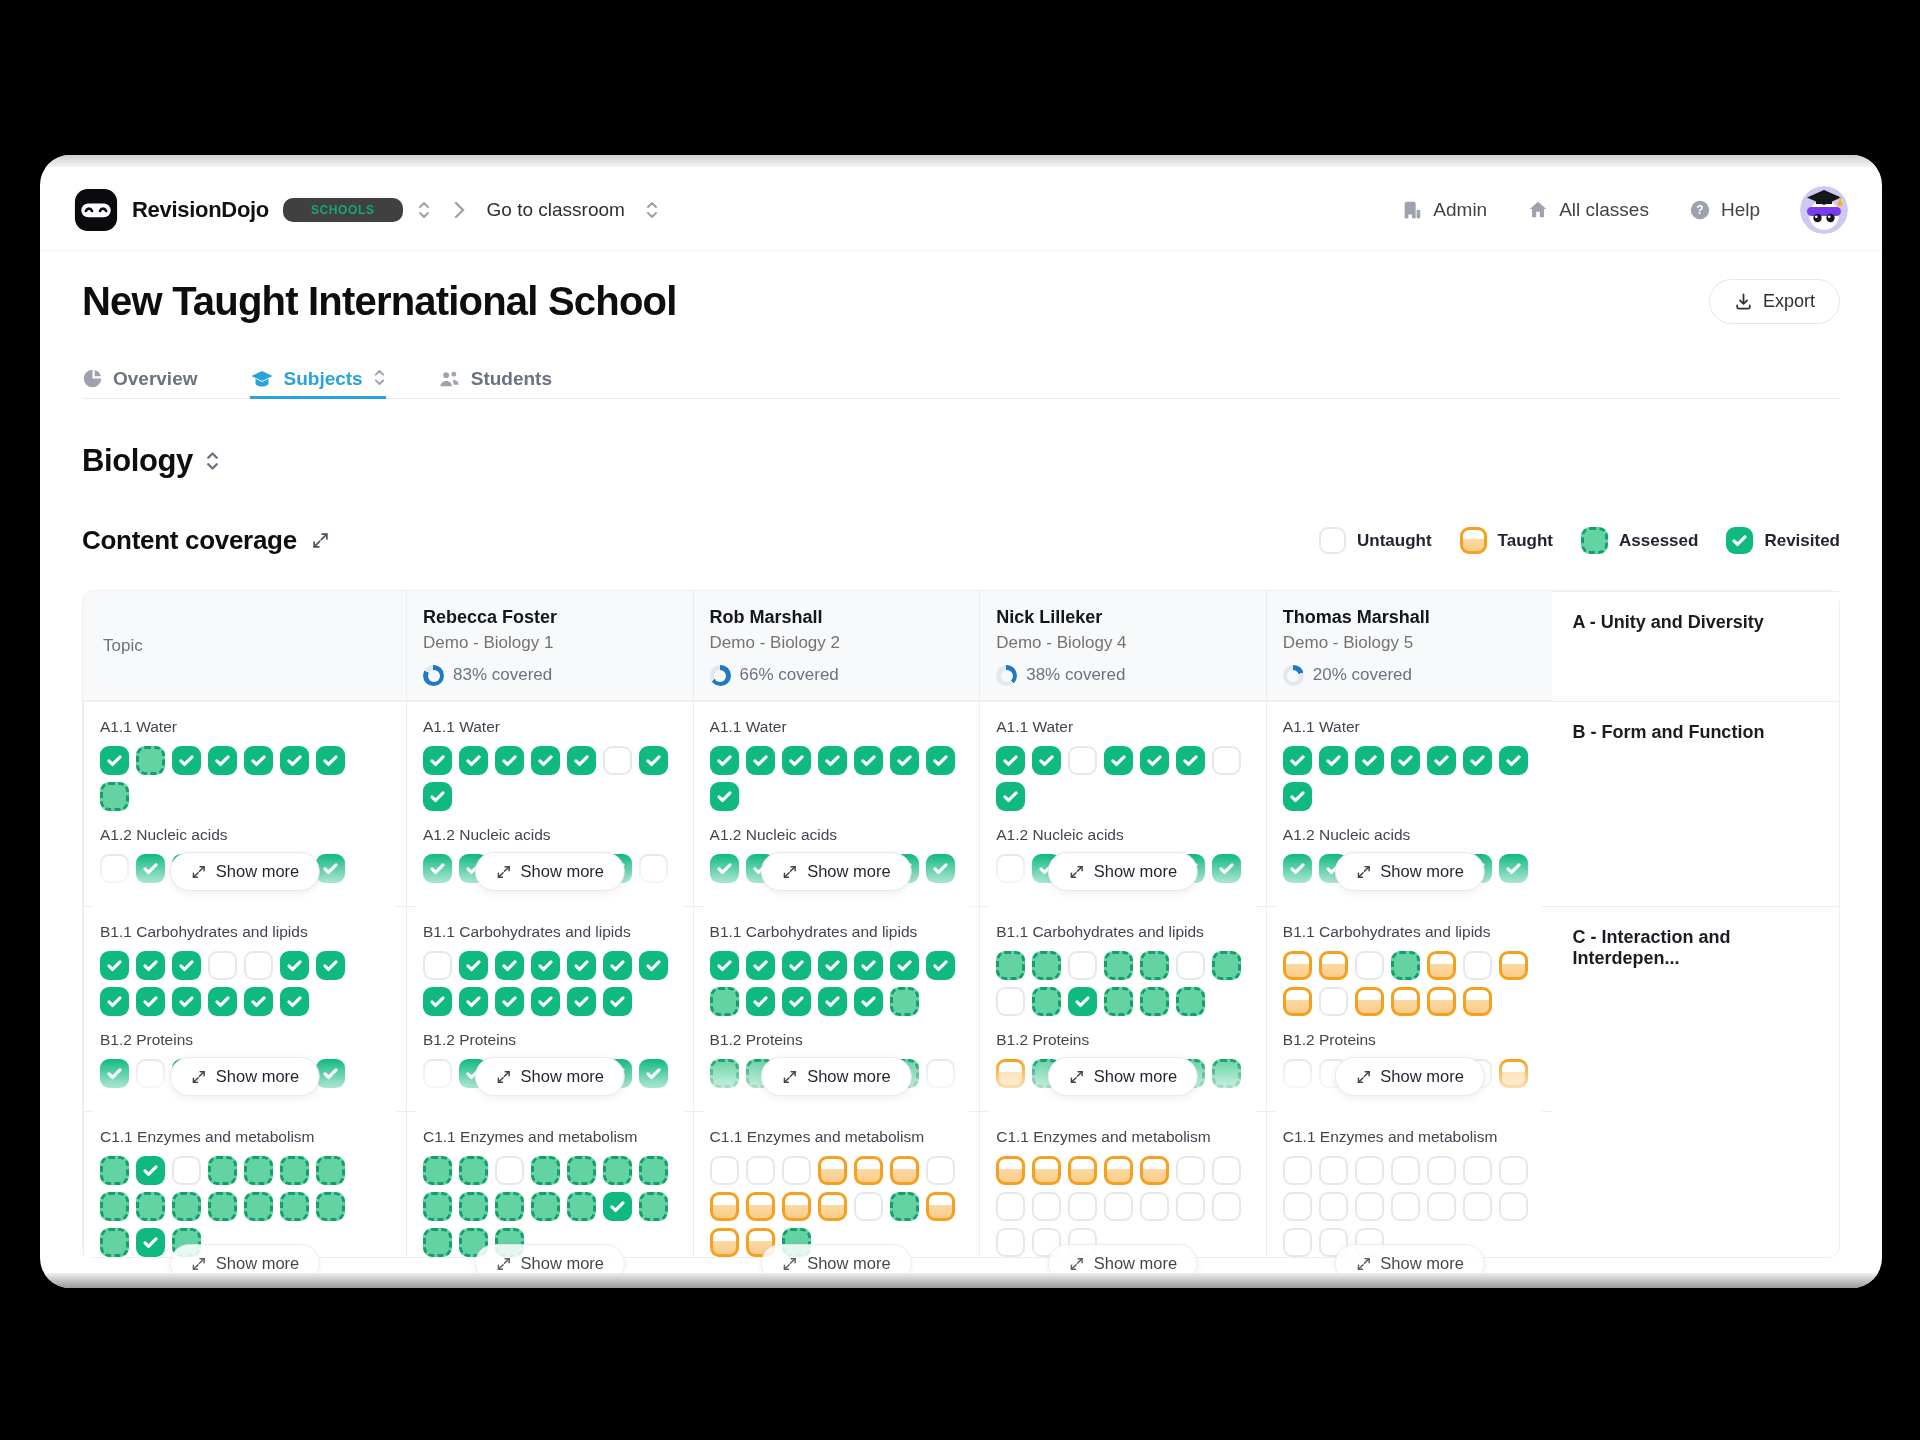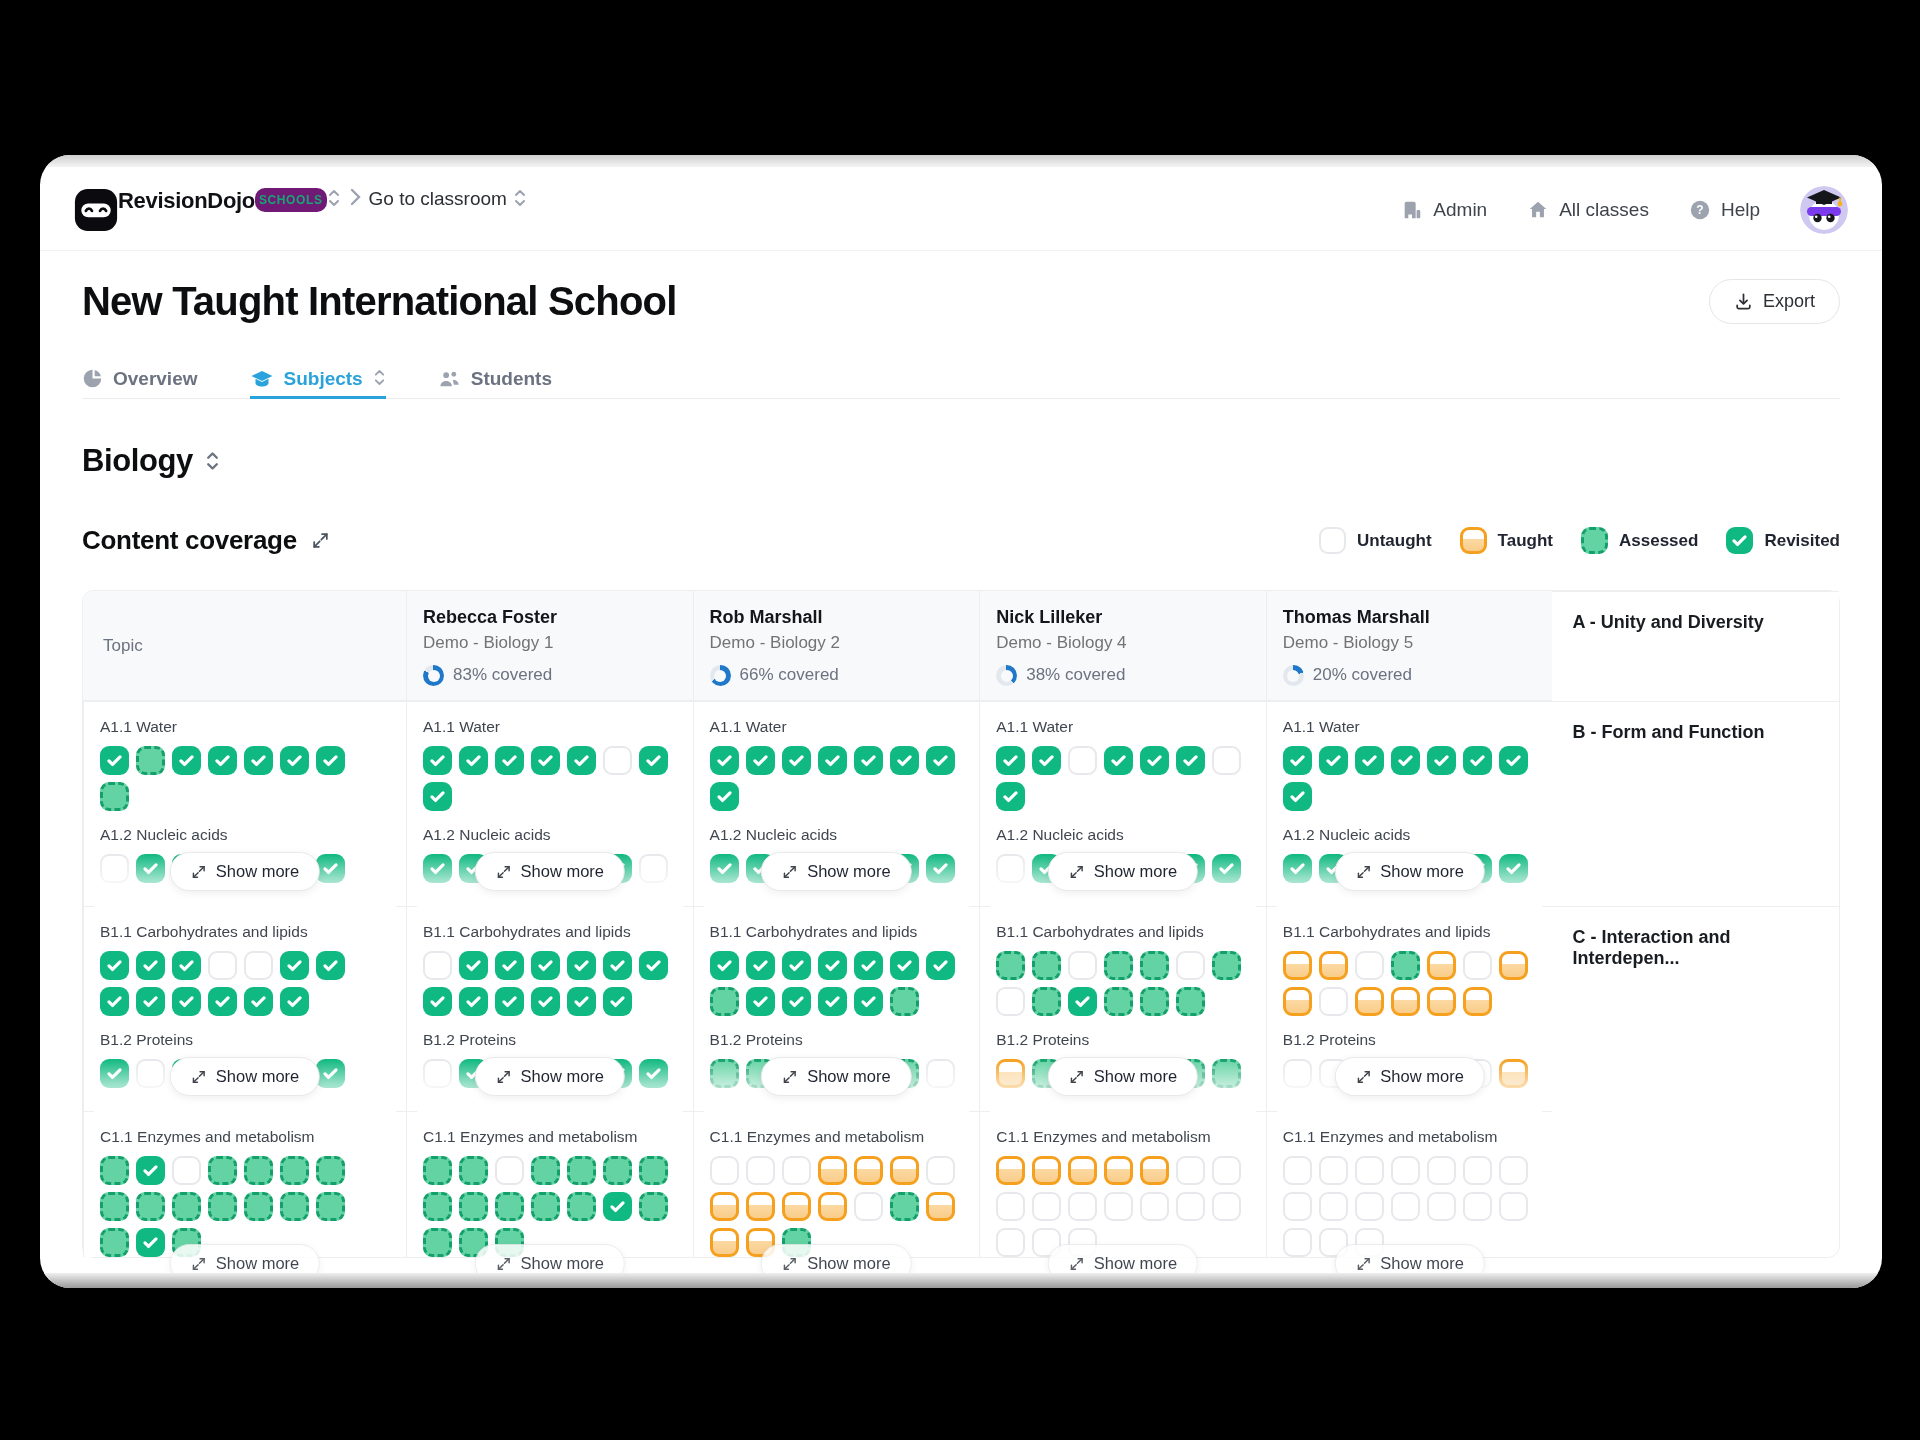--- a/index.html
+++ b/index.html
@@ -8,24 +8,24 @@
   .win { position:absolute; left:40px; top:155px; width:1842px; height:1133px;
          background:#fff; border-radius:30px; overflow:hidden; }
   .win::before { content:""; position:absolute; left:0; right:0; top:0; height:12px;
          background:linear-gradient(180deg,#cfcfcf,#f4f4f4); z-index:40; }
   .win::after { content:""; position:absolute; left:0; right:0; bottom:0; height:15px;
          background:linear-gradient(180deg,#efefef,#9a9a9a); z-index:40; }
 
   
   .nav { height:96px; padding:14px 34px 0 34px; display:flex; align-items:center;
          border-bottom:1px solid #f1f2f4; }
-  .nav-left { display:flex; align-items:flex-start; }
+  .nav-left { display:flex; align-items:center; gap:14px; }
   .brand { font-size:22px; font-weight:700; color:#101114; letter-spacing:-0.3px; }
-  .badge { background:#701a75; color:#16a673; font-size:12px; font-weight:700;
-           letter-spacing:0.6px; padding:5px 4px; border-radius:10px; }
+  .badge { background:#404040; color:#16a673; font-size:12px; font-weight:700;
+           letter-spacing:0.6px; padding:5px 28px; border-radius:10px; }
   .icon-btn { display:inline-flex; align-items:center; justify-content:center; }
   .nav-right { margin-left:auto; display:flex; align-items:center; gap:40px; }
   .nav-link { display:flex; align-items:center; gap:10px; font-size:19px; color:#3f434a;
               cursor:pointer; }
   .avatar { width:48px; height:48px; border-radius:50%; overflow:hidden; }
   .crumb { font-size:19px; color:#2c2f33; }
 
   
   .main { padding:0 42px; }
   .title-row { margin-top:28px; display:flex; align-items:center; justify-content:space-between; }

